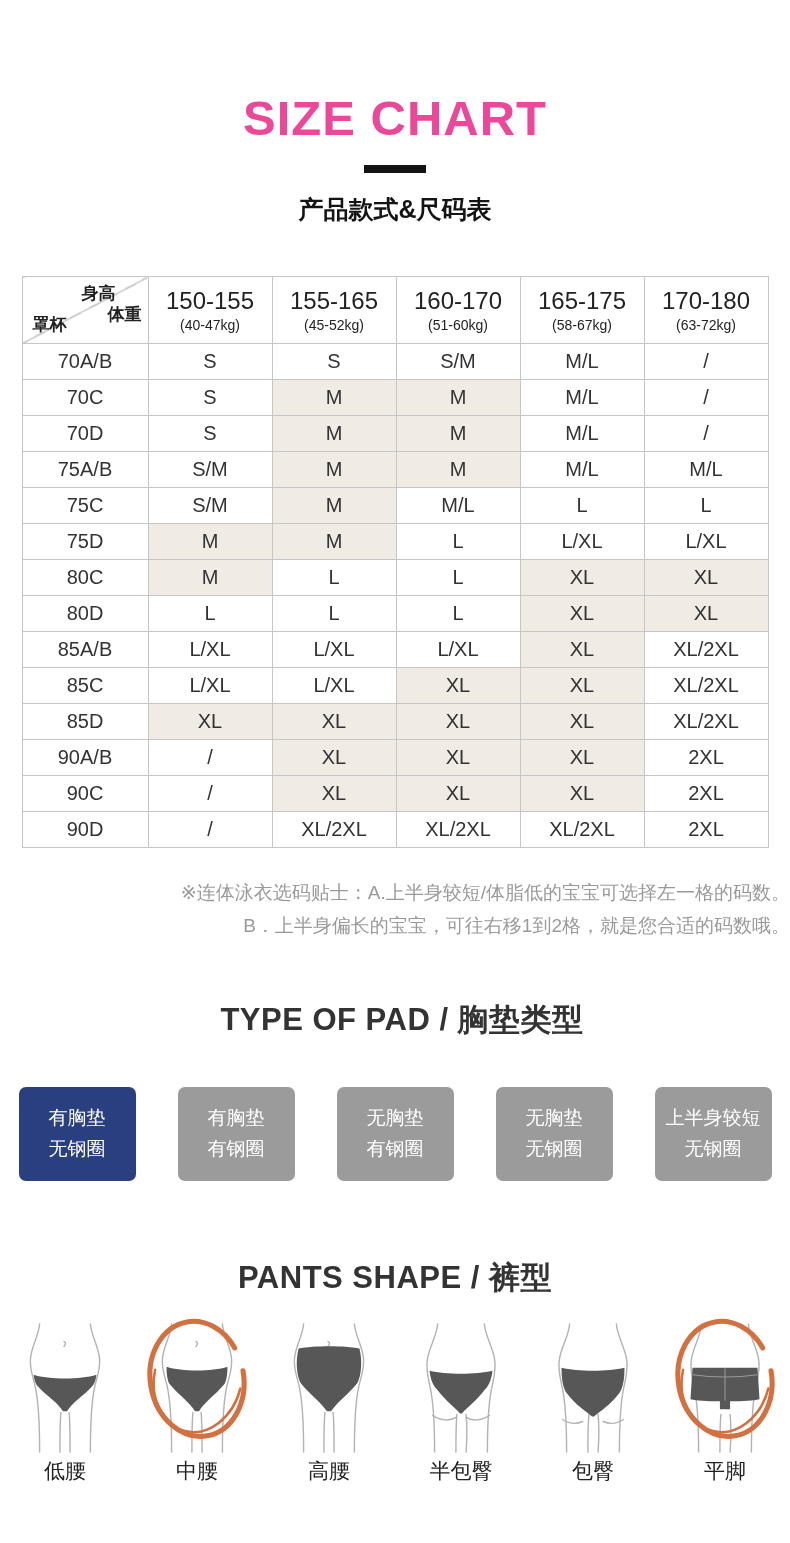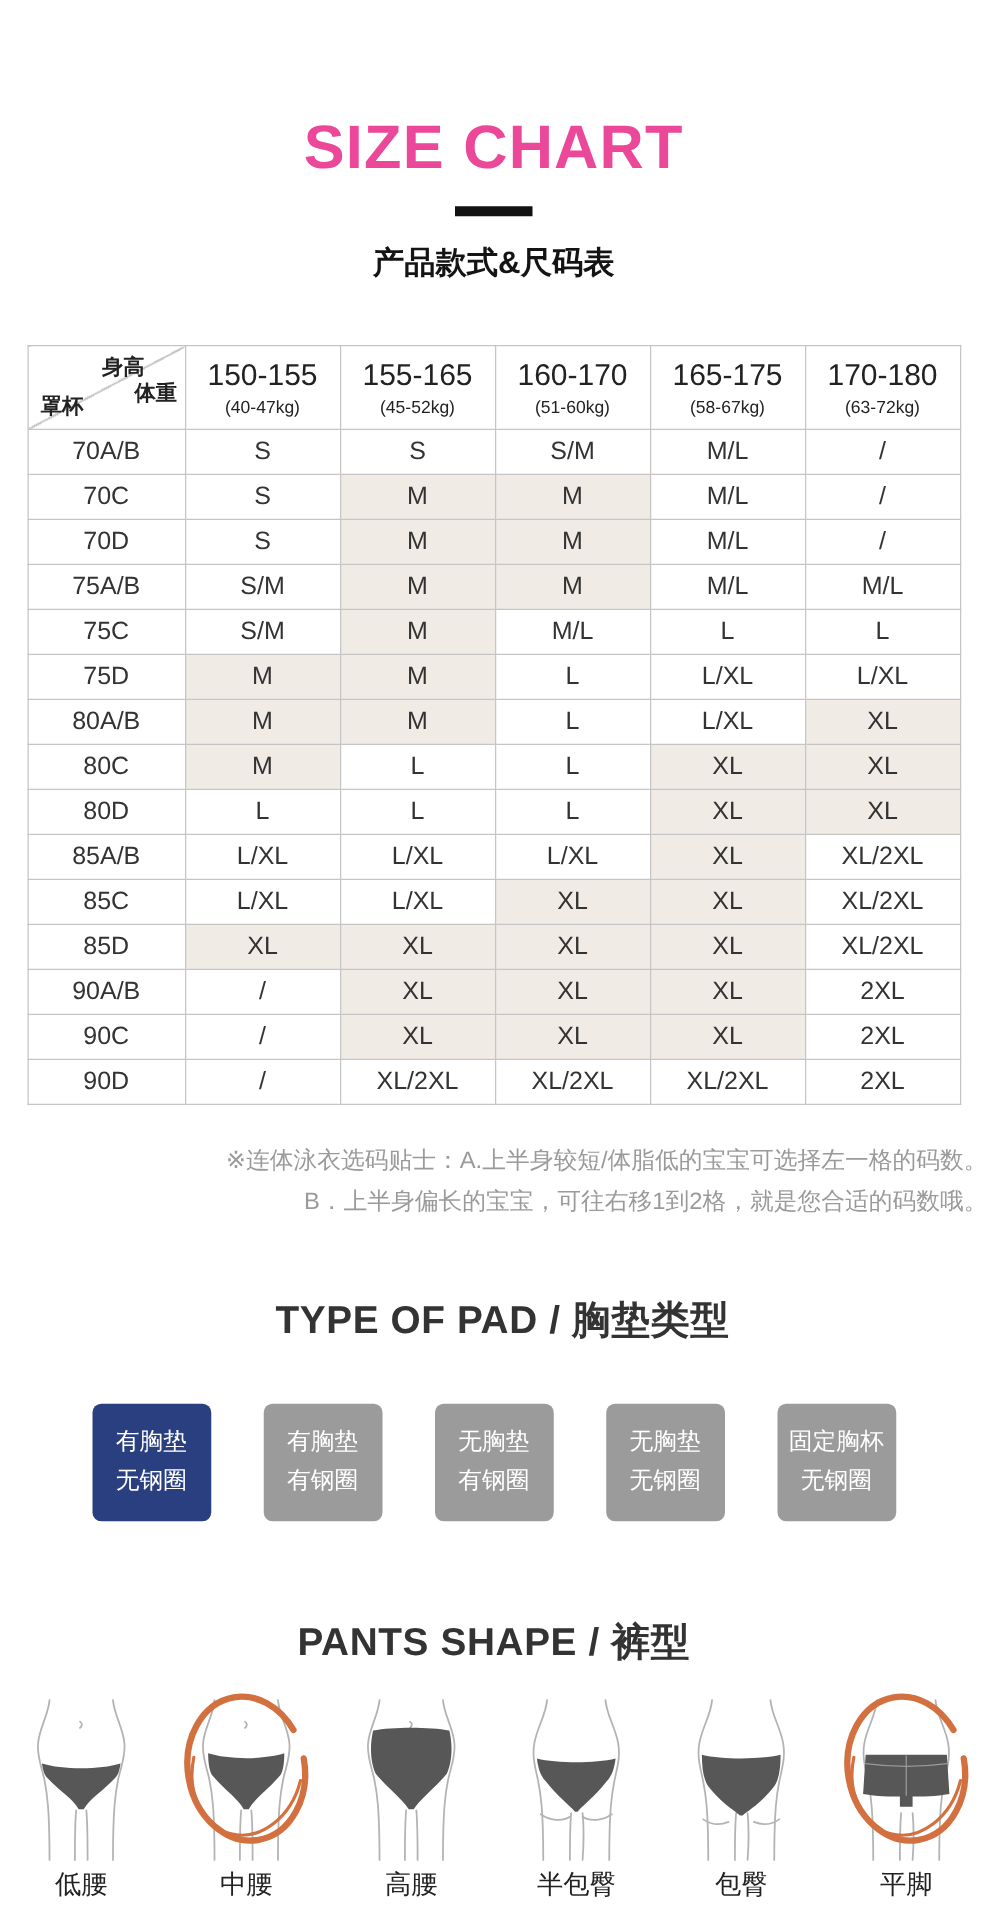--- a/index.html
+++ b/index.html
@@ -54,21 +54,21 @@
   
   .section-heading{
     text-align:center;font-size:31px;font-weight:bold;color:#333;letter-spacing:0.5px;
   }
   .pad-heading{margin-top:56px;margin-left:14px;}
   .pants-heading{margin-top:76px;}
 
   
   .pad-row{display:flex;justify-content:center;gap:42px;margin-top:46px;}
   .pad-btn{
-    width:95px;height:94px;border-radius:7px;
+    width:117px;height:94px;border-radius:7px;
     display:flex;flex-direction:column;justify-content:center;align-items:center;
     color:#fff;font-size:19px;line-height:1.62;cursor:default;
   }
 
   
   .pants-row{display:flex;justify-content:center;align-items:flex-end;gap:20px;margin-top:22px;}
   .pants-fig{width:112px;text-align:center;}
   .pants-fig svg{width:104px;height:132px;display:block;margin:0 auto;overflow:visible;}
   .pants-label{margin-top:4px;font-size:21px;color:#222;}
 </style>
@@ -158,28 +158,20 @@
         </tr>
         <tr>
           <td class="cup-cell">75D</td>
           <td class="hl" style="background: rgb(240, 235, 228);">M</td>
           <td class="hl" style="background: rgb(240, 235, 228);">M</td>
           <td>L</td>
           <td>L/XL</td>
           <td>L/XL</td>
         </tr>
         <tr>
-          <td class="cup-cell">80A/B</td>
-          <td class="hl" style="background: rgb(240, 235, 228);">M</td>
-          <td class="hl" style="background: rgb(240, 235, 228);">M</td>
-          <td>L</td>
-          <td>L/XL</td>
-          <td class="hl" style="background: rgb(240, 235, 228);">XL</td>
-        </tr>
-        <tr>
           <td class="cup-cell">80C</td>
           <td class="hl" style="background: rgb(240, 235, 228);">M</td>
           <td>L</td>
           <td>L</td>
           <td class="hl" style="background: rgb(240, 235, 228);">XL</td>
           <td class="hl" style="background: rgb(240, 235, 228);">XL</td>
         </tr>
         <tr>
           <td class="cup-cell">80D</td>
           <td>L</td>
@@ -256,21 +248,21 @@
       </div>
       <div class="pad-btn" style="background: rgb(155, 155, 155);">
         <span>无胸垫</span>
         <span>有钢圈</span>
       </div>
       <div class="pad-btn" style="background: rgb(155, 155, 155);">
         <span>无胸垫</span>
         <span>无钢圈</span>
       </div>
       <div class="pad-btn" style="background: rgb(155, 155, 155);">
-        <span>固定胸杯</span>
+        <span>上半身较短</span>
         <span>无钢圈</span>
       </div>
     </div>
 
   <div class="section-heading pants-heading">PANTS SHAPE / 裤型</div>
   <div class="pants-row">
       <div class="pants-fig">
         <svg viewBox="0 0 100 130">
           <path fill="none" stroke="#b3b3b3" stroke-width="1.4" stroke-linecap="round" d="M25 3 C24 15 17 25 16 37 C15 48 19 56 21 66 C23 76 25 88 25 129"></path>
           <path fill="none" stroke="#b3b3b3" stroke-width="1.4" stroke-linecap="round" d="M75 3 C76 15 83 25 84 37 C85 48 81 56 79 66 C77 76 75 88 75 129"></path>

